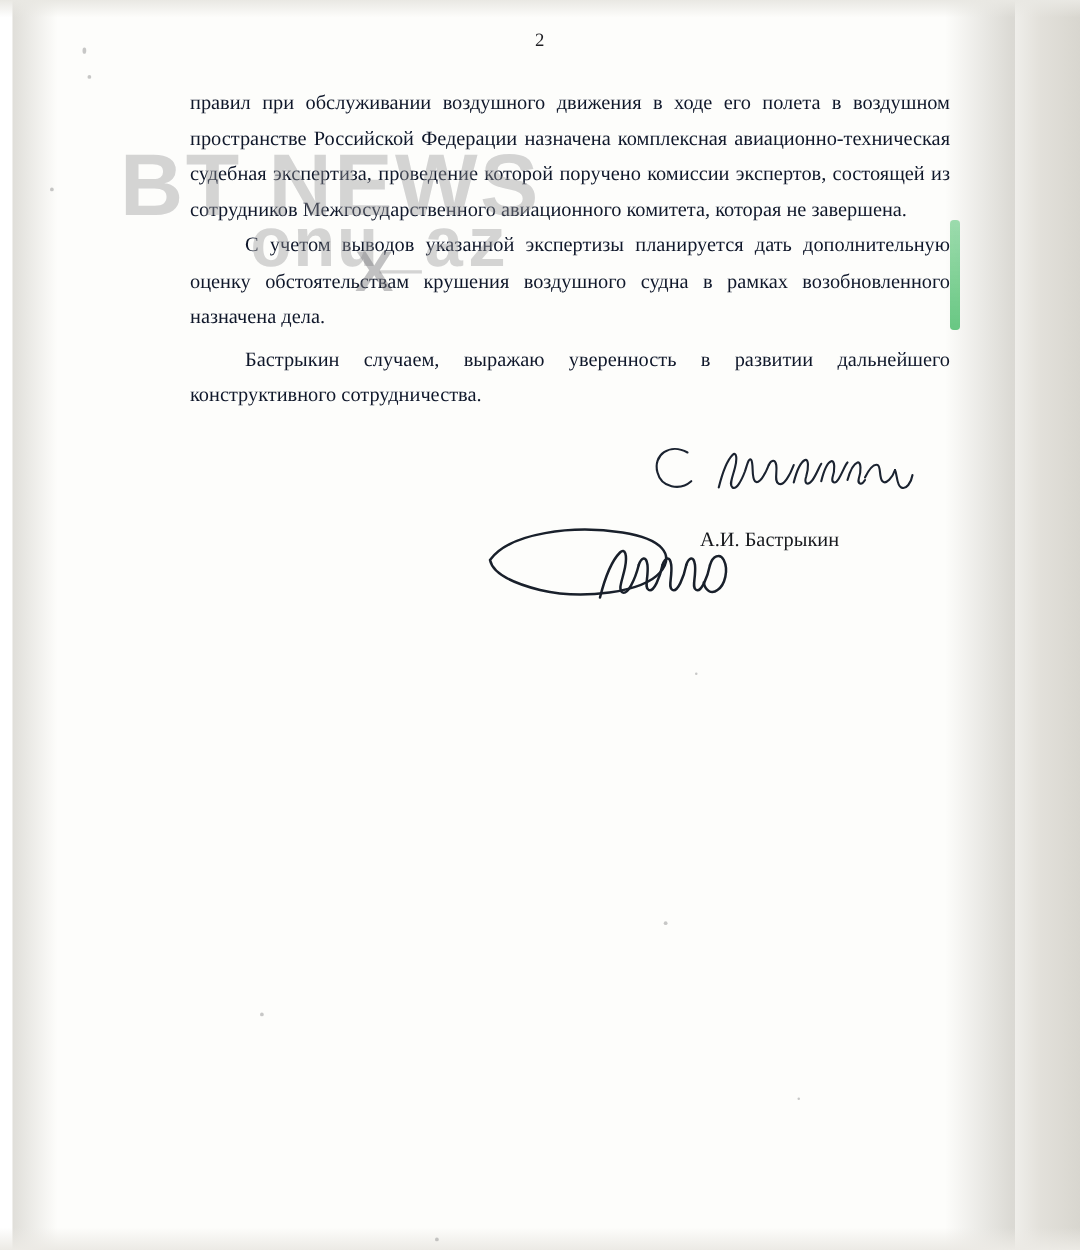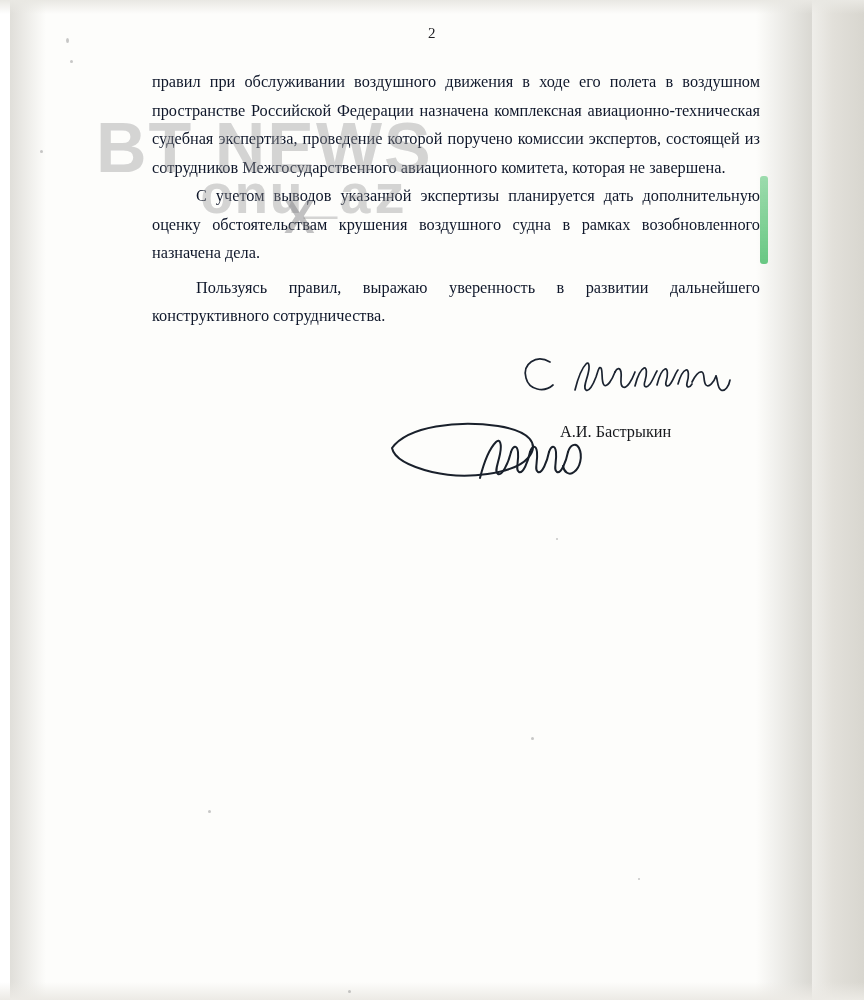--- a/index.html
+++ b/index.html
@@ -198,21 +198,21 @@
   <div id="rightedge"></div>
   <div id="topedge"></div>
   <div id="bottomedge"></div>
 
   <div class="page-number">2</div>
 
   <div id="body-text">
     <p>правил при обслуживании воздушного движения в ходе его полета в воздушном пространстве Российской Федерации назначена комплексная авиационно-техническая судебная экспертиза, проведение которой поручено комиссии экспертов, состоящей из сотрудников Межгосударственного авиационного комитета, которая не завершена.</p>
     <p class="indent">С учетом выводов указанной экспертизы планируется дать дополнительную оценку обстоятельствам крушения воздушного судна в рамках возобновленного назначена дела.</p>
     <div class="gap"></div>
-    <p class="indent">Пользуясь правил, выражаю уверенность в развитии дальнейшего конструктивного сотрудничества.</p>
+    <p class="indent">Бастрыкин случаем, выражаю уверенность в развитии дальнейшего конструктивного сотрудничества.</p>
   </div>
 
   <div id="sig-script">
     <svg width="230" height="50" viewBox="0 0 230 50" xmlns="http://www.w3.org/2000/svg" aria-hidden="true">
       <g fill="none" stroke="#1b2330" stroke-width="1.7" stroke-linecap="round" stroke-linejoin="round">
         <path d="M30 10 C16 2, 2 12, 6 26 C9 38, 24 41, 33 33"></path>
         <path d="M55 38 C58 26, 62 16, 66 12 C69 9, 70 14, 68 22 C66 30, 63 36, 66 38 C69 40, 73 33, 76 25 C78 19, 79 14, 81 16 C83 19, 81 30, 84 33 C87 36, 92 28, 95 20"></path>
         <path d="M95 20 C97 16, 100 15, 101 20 C102 26, 99 33, 103 35 C107 37, 112 28, 115 20"></path>
         <path d="M115 34 C117 26, 120 18, 124 16 C127 15, 127 22, 125 29 C123 35, 126 37, 130 32 C133 28, 135 22, 137 19"></path>
         <path d="M137 33 C139 25, 142 18, 145 17 C148 16, 148 24, 146 30 C145 34, 148 36, 151 31 C154 26, 156 20, 158 18"></path>

